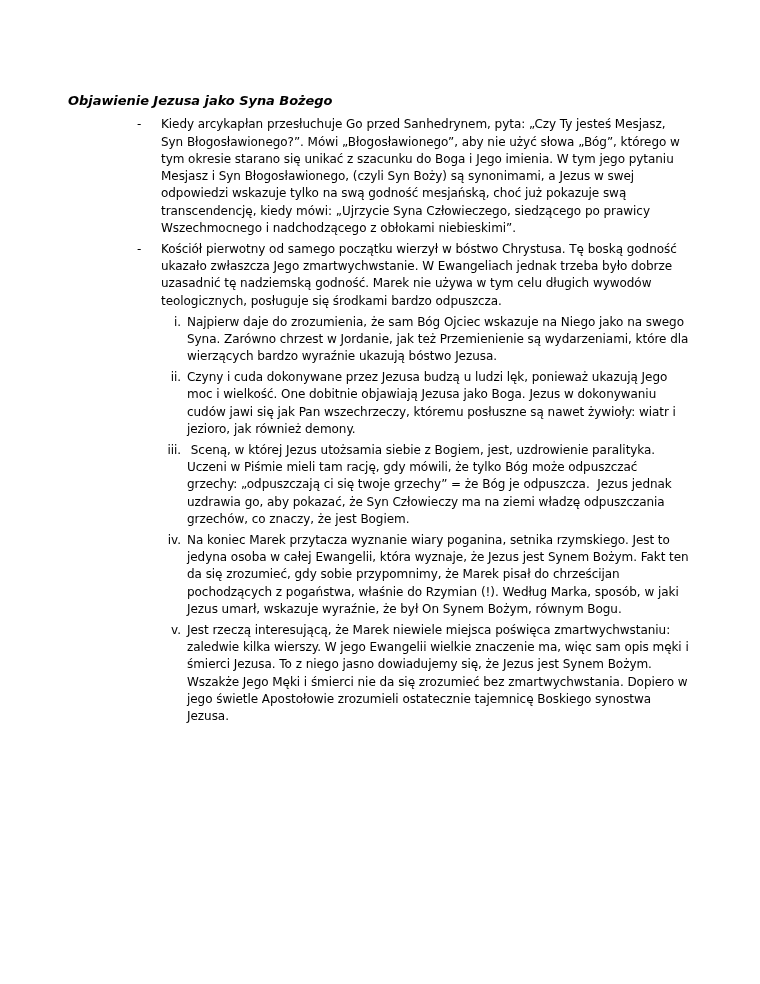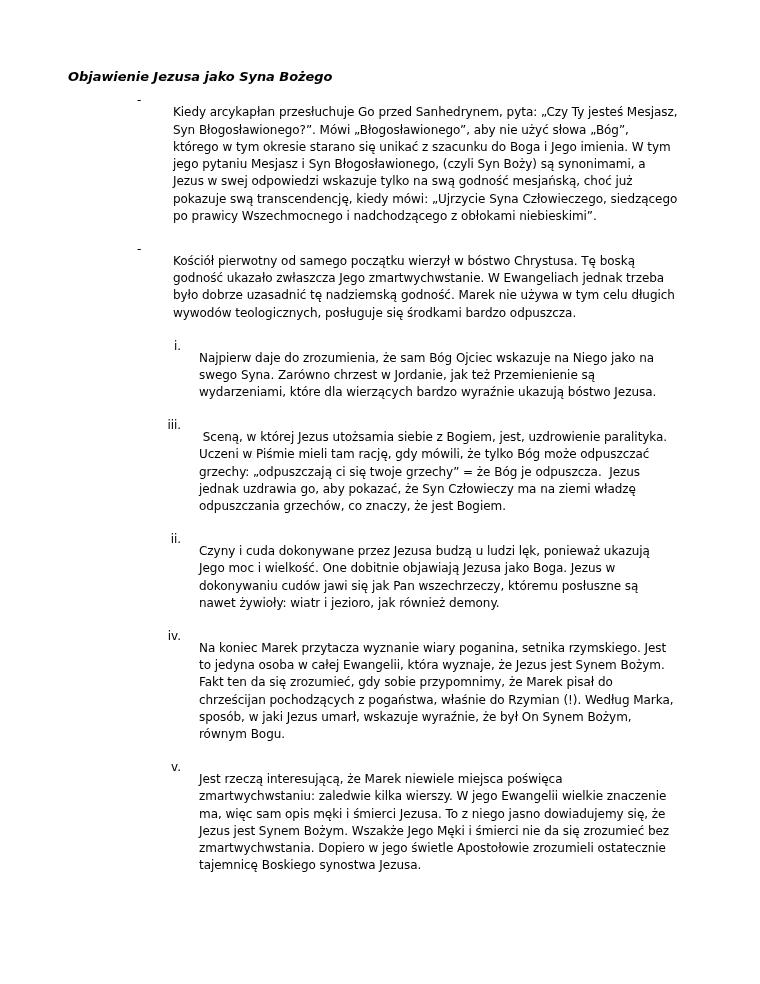--- a/index.html
+++ b/index.html
@@ -5,42 +5,42 @@
   html, body { margin: 0; padding: 0; }
   body {
     background: var(--page-bg, #ffffff);
     font-family: "DejaVu Sans", sans-serif;
   }
   .page {
     position: relative;
     width: 760px;
     height: 984px;
     box-sizing: border-box;
-    padding-top: 68px;
+    padding-top: 92px;
     background: var(--page-bg, #ffffff);
     color: var(--text-color, #000000);
     font-size: 12px;
     line-height: 17.3px;
     letter-spacing: -0.05px;
     overflow: hidden;
   }
   .heading {
     margin: 0 0 7px 68px;
     font-size: 13px;
     font-weight: bold;
     font-style: italic;
     line-height: 17.3px;
   }
   .row {
     display: flex;
     align-items: flex-start;
     margin-bottom: 3.5px;
   }
   .row p.txt {
-    margin: 12px;
+    margin: 0;
     flex: 1 1 auto;
     white-space: pre-wrap;
   }
   .l1 {
     margin-left: 137px;
     width: 553px;
   }
   .l1 .marker {
     flex: 0 0 24px;
     width: 24px;
@@ -72,27 +72,27 @@
     <span class="marker">-</span>
     <p class="txt">Kościół pierwotny od samego początku wierzył w bóstwo Chrystusa. Tę boską godność ukazało zwłaszcza Jego zmartwychwstanie. W Ewangeliach jednak trzeba było dobrze uzasadnić tę nadziemską godność. Marek nie używa w tym celu długich wywodów teologicznych, posługuje się środkami bardzo odpuszcza.</p>
   </div>
 
   <div class="row l2">
     <span class="marker">i.</span>
     <p class="txt">Najpierw daje do zrozumienia, że sam Bóg Ojciec wskazuje na Niego jako na swego Syna. Zarówno chrzest w Jordanie, jak też Przemienienie są wydarzeniami, które dla wierzących bardzo wyraźnie ukazują bóstwo Jezusa.</p>
   </div>
 
   <div class="row l2">
-    <span class="marker">iii.</span>
-    <p class="txt"> Sceną, w której Jezus utożsamia siebie z Bogiem, jest, uzdrowienie paralityka. Uczeni w Piśmie mieli tam rację, gdy mówili, że tylko Bóg może odpuszczać grzechy: „odpuszczają ci się twoje grzechy” = że Bóg je odpuszcza.  Jezus jednak uzdrawia go, aby pokazać, że Syn Człowieczy ma na ziemi władzę odpuszczania grzechów, co znaczy, że jest Bogiem.</p>
+    <span class="marker">ii.</span>
+    <p class="txt">Czyny i cuda dokonywane przez Jezusa budzą u ludzi lęk, ponieważ ukazują Jego moc i wielkość. One dobitnie objawiają Jezusa jako Boga. Jezus w dokonywaniu cudów jawi się jak Pan wszechrzeczy, któremu posłuszne są nawet żywioły: wiatr i jezioro, jak również demony.</p>
   </div>
 
   <div class="row l2">
-    <span class="marker">ii.</span>
-    <p class="txt">Czyny i cuda dokonywane przez Jezusa budzą u ludzi lęk, ponieważ ukazują Jego moc i wielkość. One dobitnie objawiają Jezusa jako Boga. Jezus w dokonywaniu cudów jawi się jak Pan wszechrzeczy, któremu posłuszne są nawet żywioły: wiatr i jezioro, jak również demony.</p>
+    <span class="marker">iii.</span>
+    <p class="txt"> Sceną, w której Jezus utożsamia siebie z Bogiem, jest, uzdrowienie paralityka. Uczeni w Piśmie mieli tam rację, gdy mówili, że tylko Bóg może odpuszczać grzechy: „odpuszczają ci się twoje grzechy” = że Bóg je odpuszcza.  Jezus jednak uzdrawia go, aby pokazać, że Syn Człowieczy ma na ziemi władzę odpuszczania grzechów, co znaczy, że jest Bogiem.</p>
   </div>
 
   <div class="row l2">
     <span class="marker">iv.</span>
     <p class="txt">Na koniec Marek przytacza wyznanie wiary poganina, setnika rzymskiego. Jest to jedyna osoba w całej Ewangelii, która wyznaje, że Jezus jest Synem Bożym. Fakt ten da się zrozumieć, gdy sobie przypomnimy, że Marek pisał do chrześcijan pochodzących z pogaństwa, właśnie do Rzymian (!). Według Marka, sposób, w jaki Jezus umarł, wskazuje wyraźnie, że był On Synem Bożym, równym Bogu.</p>
   </div>
 
   <div class="row l2">
     <span class="marker">v.</span>
     <p class="txt">Jest rzeczą interesującą, że Marek niewiele miejsca poświęca zmartwychwstaniu: zaledwie kilka wierszy. W jego Ewangelii wielkie znaczenie ma, więc sam opis męki i śmierci Jezusa. To z niego jasno dowiadujemy się, że Jezus jest Synem Bożym. Wszakże Jego Męki i śmierci nie da się zrozumieć bez zmartwychwstania. Dopiero w jego świetle Apostołowie zrozumieli ostatecznie tajemnicę Boskiego synostwa Jezusa.</p>

